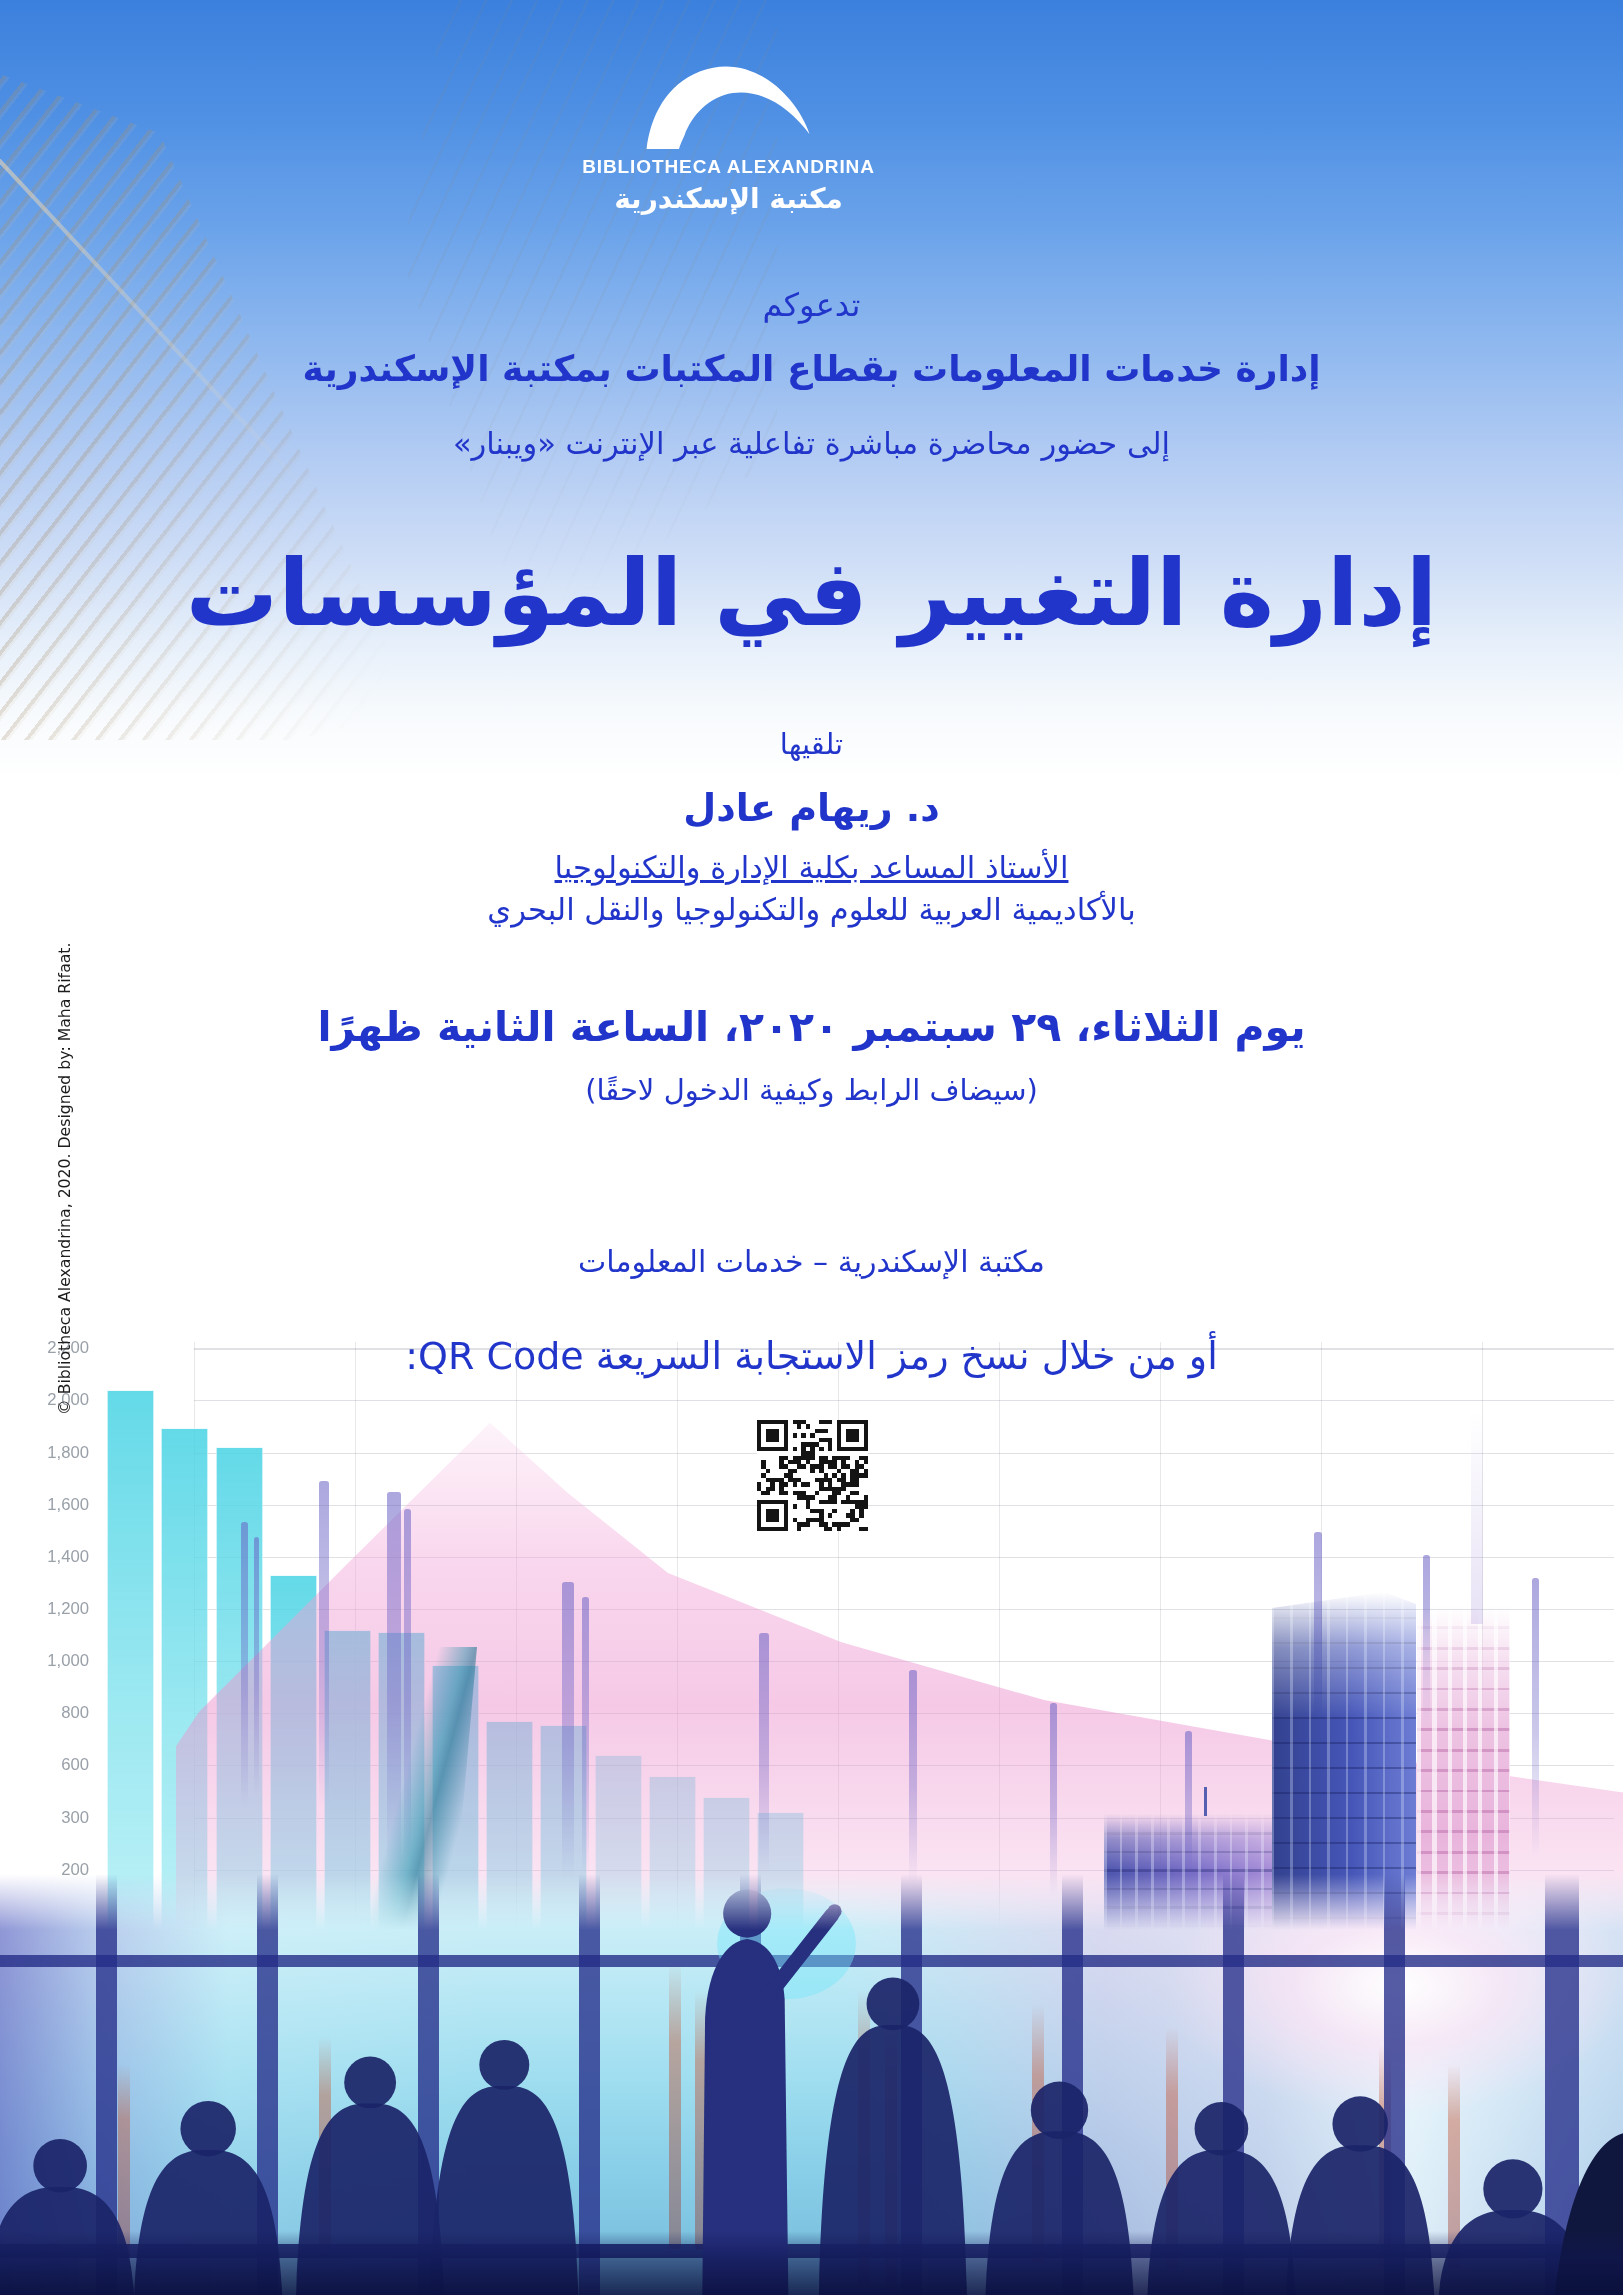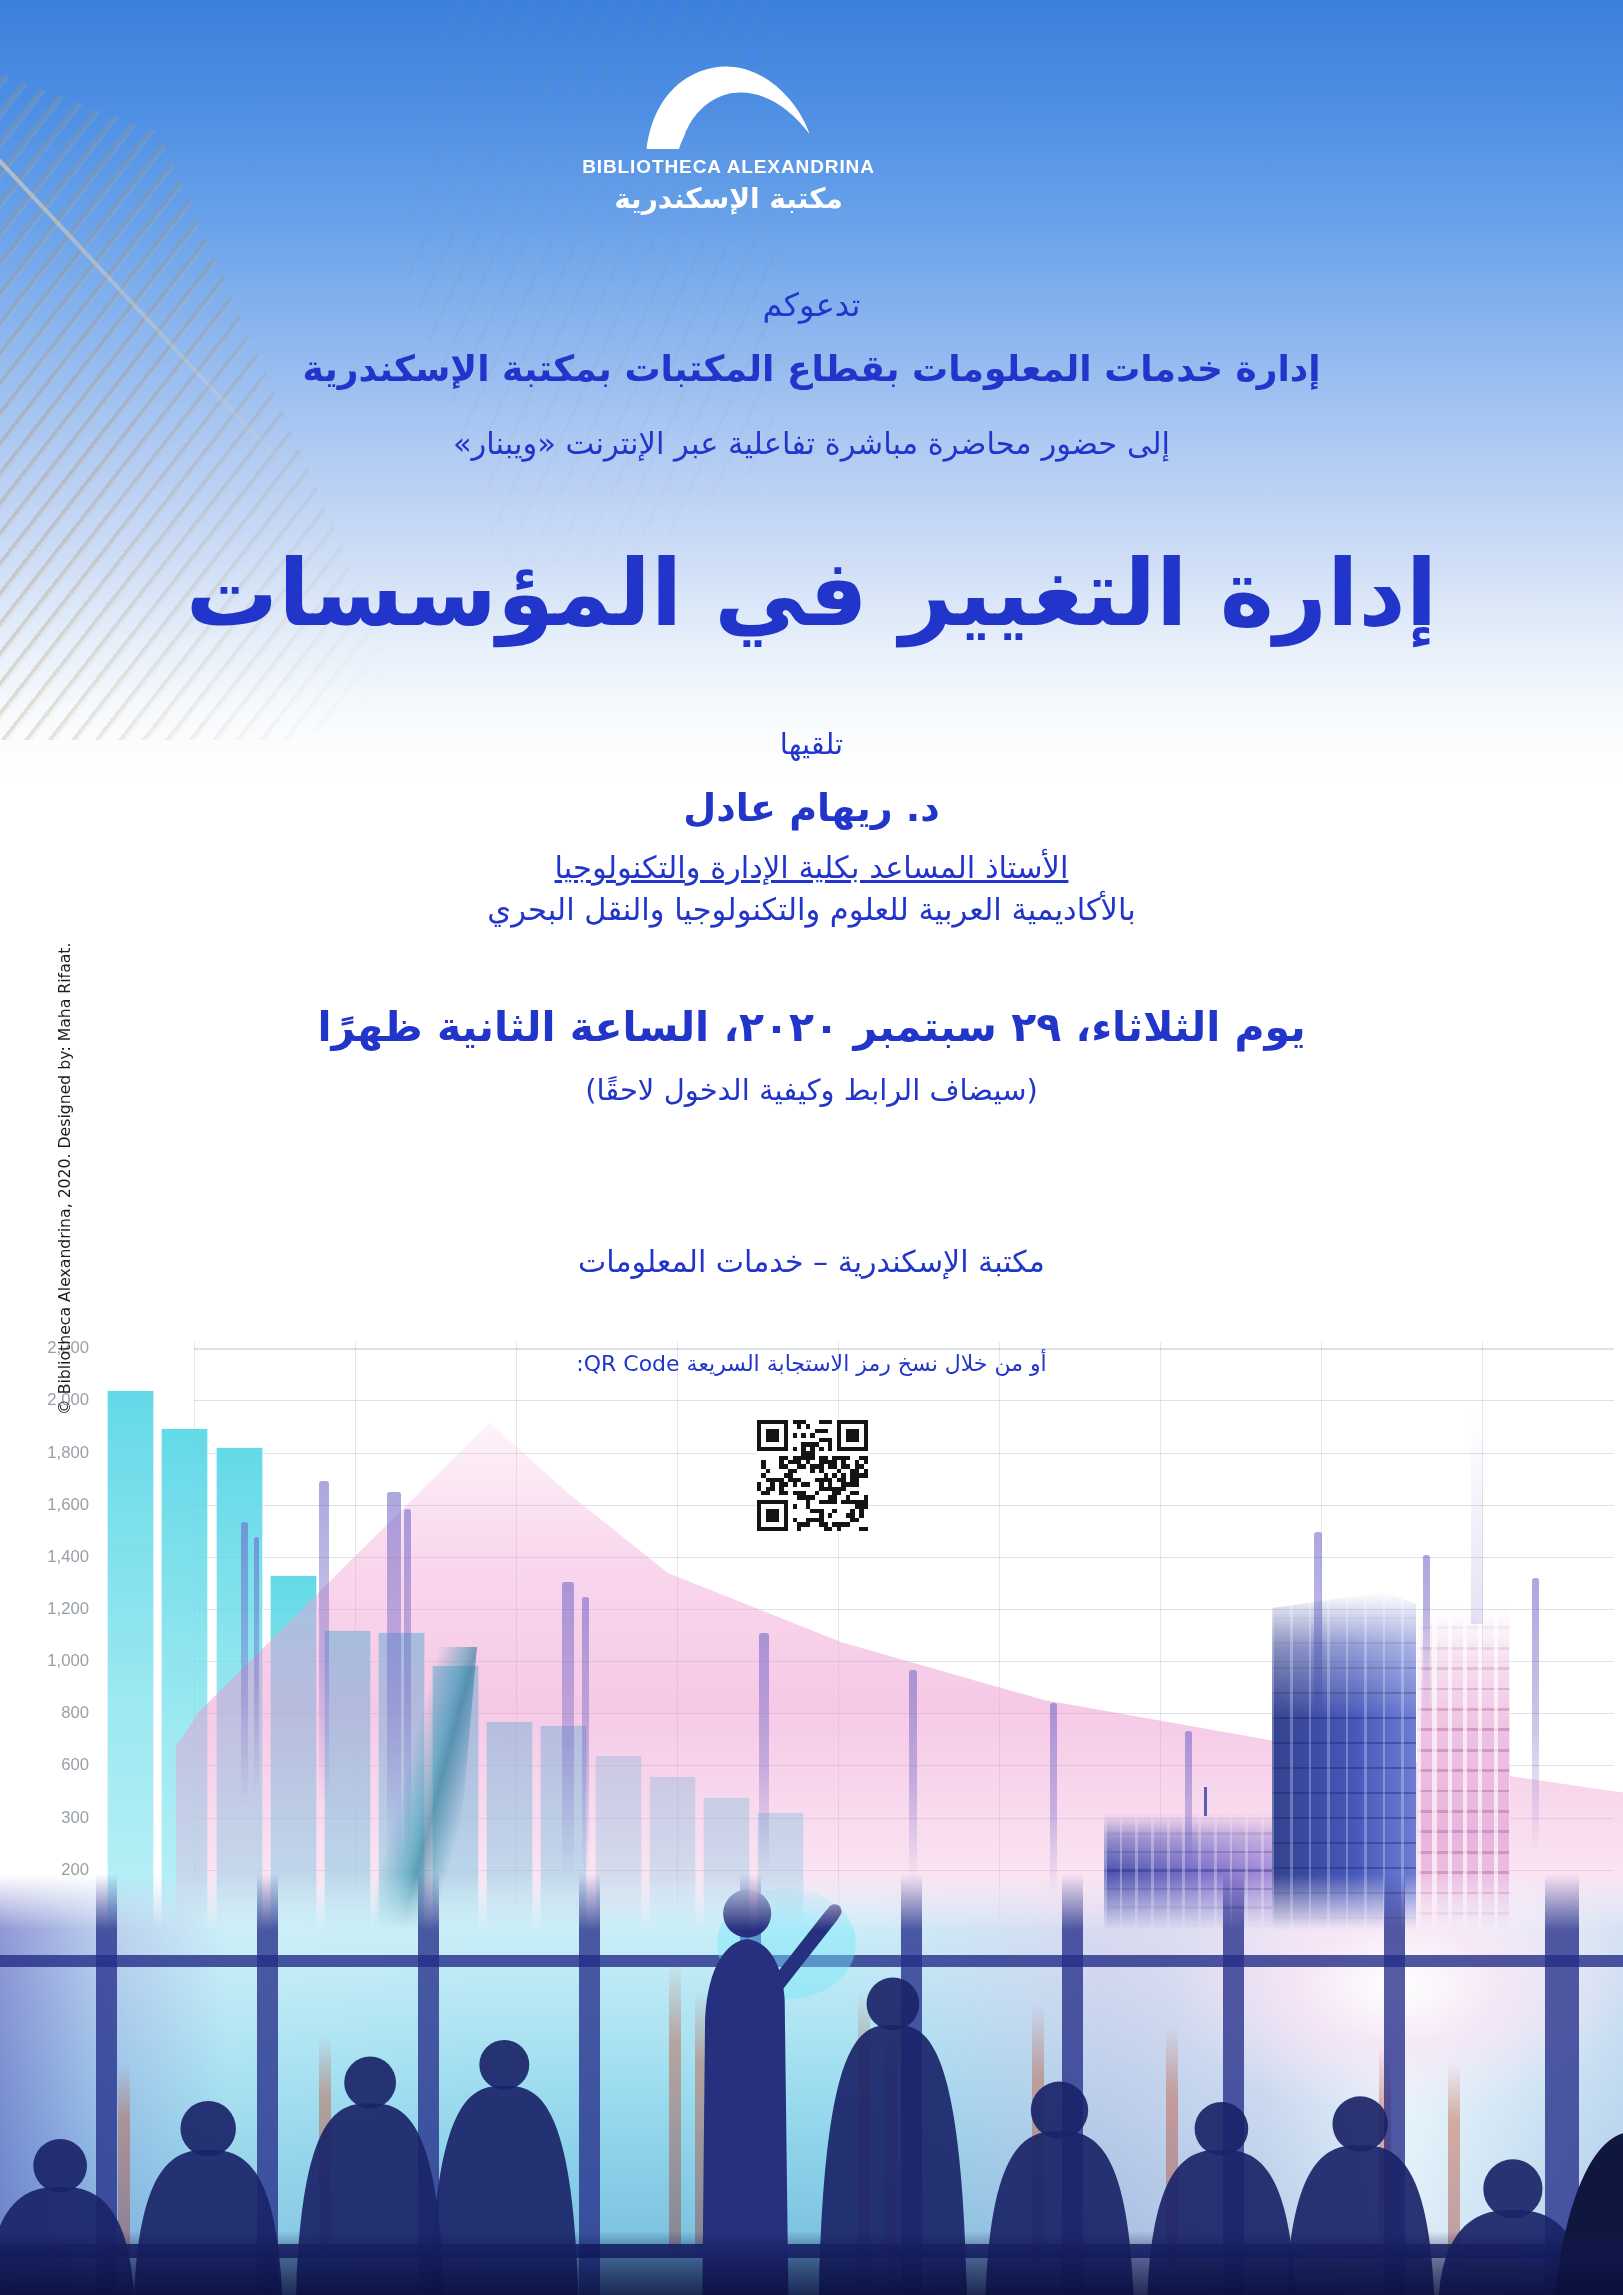--- a/index.html
+++ b/index.html
@@ -103,21 +103,21 @@
   .t-title     {top:540px;font-size:92px;font-weight:bold;letter-spacing:-0.9px;}
   .t-deliv     {top:727px;font-size:29px;}
   .t-speaker   {top:786px;font-size:38px;font-weight:bold;}
   .t-role1     {top:850px;font-size:30.5px;text-decoration:underline;}
   .t-role2     {top:892px;font-size:30.5px;}
   .t-datetime  {top:1003px;font-size:41px;font-weight:bold;}
   .t-linknote  {top:1073px;font-size:29px;}
   .t-fbintro   {top:1185px;font-size:30px;}
   .t-fbpagear  {top:1244px;font-size:30px;}
   .t-fbpageen  {top:1283px;font-size:30px;direction:ltr;}
-  .t-qrnote    {top:1334px;font-size:22px;margin-top:17px;}
+  .t-qrnote    {top:1334px;font-size:38px;}
 
   .qr-wrap{position:absolute;left:757px;top:1420px;width:111px;height:111px;z-index:10;background:#ffffff;}
   .credit{position:absolute;left:55px;top:1415px;z-index:11;
     transform:rotate(-90deg);transform-origin:left top;white-space:nowrap;
     font-size:15.7px;color:#1c1c1c;font-family:"DejaVu Sans",sans-serif;}
 </style>
 </head>
 <body>
 
 <div class="poster">

